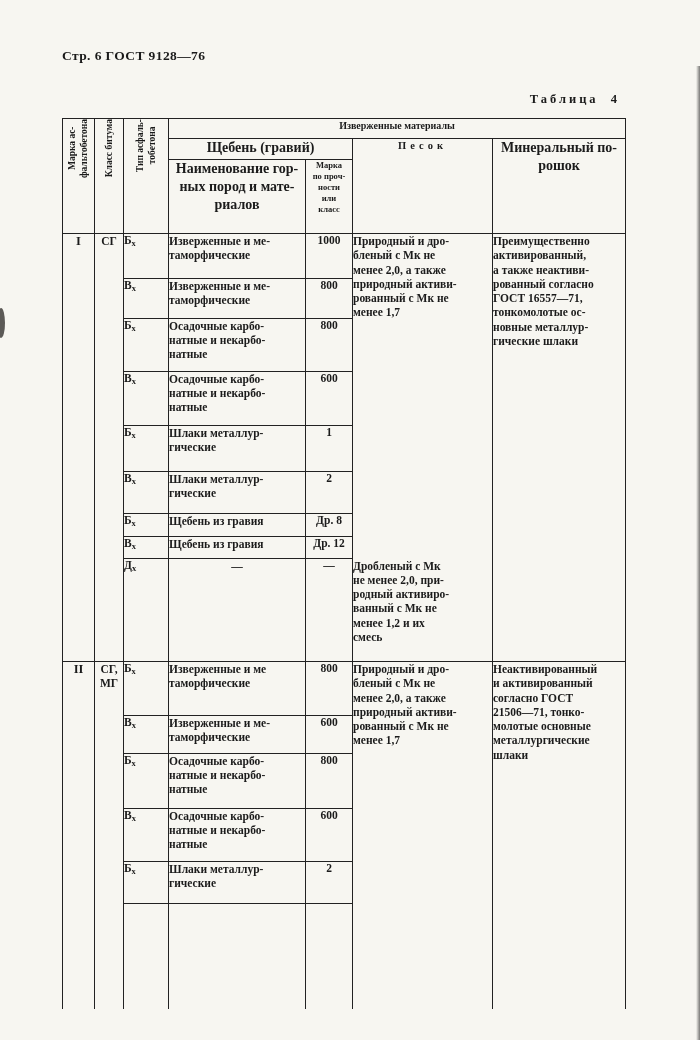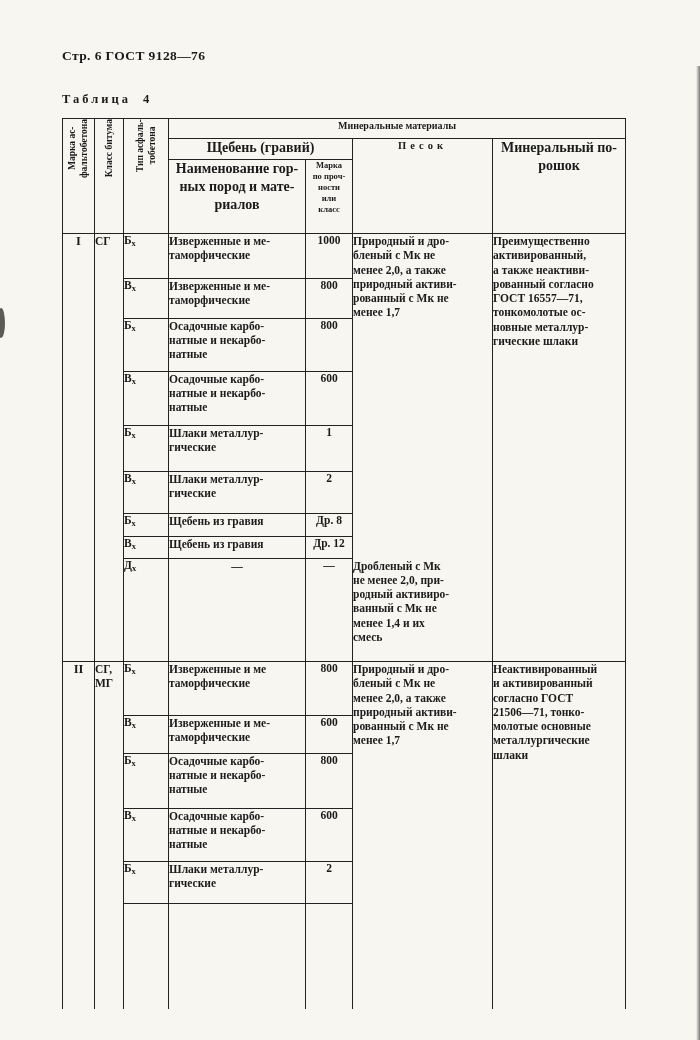--- a/index.html
+++ b/index.html
@@ -10,21 +10,21 @@
     font-family:"Liberation Serif", serif;
     color:#1b1b1b;
     overflow:hidden;
   }
   .page-header {
     position:absolute; left:62px; top:48px;
     font-size:13.5px; font-weight:bold; letter-spacing:.4px;
   }
   .caption {
     position:absolute; left:62px; top:92px; width:558px;
-    text-align:left; font-size:12.5px; font-weight:600;
+    text-align:right; font-size:12.5px; font-weight:600;
     letter-spacing:3px; word-spacing:6px;
   }
   table.gost {
     position:absolute; left:62px; top:118px;
     width:563px; table-layout:fixed;
     border-collapse:collapse;
     border-top:1.7px solid #222;
   }
   table.gost td, table.gost th {
     border-left:1.5px solid #222;
@@ -43,21 +43,21 @@
   .colhead {
     font-size:14px; line-height:1.3; font-weight:600;
     text-align:center; vertical-align:middle; white-space:pre-line;
     padding:2px 2px;
   }
   .mat-head { font-size:10px; }
   .grade-head { font-size:8.5px;margin-left:12px; }
   .pesok-head { font-size:10.5px; letter-spacing:4px; }
   
   .marka-cell { text-align:center; font-size:12.5px; padding-top:10px; white-space:pre-line; }
-  .klass-cell { text-align:left; font-size:11.5px; padding-top:10px; line-height:1.25; white-space:pre-line; }
+  .klass-cell { text-align:center; font-size:11.5px; padding-top:10px; line-height:1.25; white-space:pre-line; }
   .tip { font-size:11.5px; padding:3px 0 0 9px; }
   .tip .sub { font-size:8.5px; position:relative; top:2px; }
   .rock { font-size:11.5px; line-height:1.22; padding:3px 3px 2px 5px; white-space:pre-line;margin-top:37px; }
   .grade { font-size:11.5px; text-align:center; padding:3px 1px 0 1px; }
   .para { font-size:11.5px; line-height:1.24; padding:3px 3px 3px 6px; white-space:pre-line; }
   .v-mid { vertical-align:middle; }
   .dash { text-align:center; }
   
   .scan-edge {
     position:absolute; right:0; top:66px; bottom:0; width:4px;
@@ -87,21 +87,21 @@
         <col style="width:133px">
     </colgroup>
 
     <tbody>
         <tr style="height:20px">
       <th rowspan="3" class="vh bb"><span class="vtext">Марка ас-
 фальтобетона</span></th>
       <th rowspan="3" class="vh bb"><span class="vtext">Класс битума</span></th>
       <th rowspan="3" class="vh bb"><span class="vtext">Тип асфаль-
 тобетона</span></th>
-      <th colspan="4" class="colhead mat-head bb">Минеральные материалы</th>
+      <th colspan="4" class="colhead mat-head bb">Изверженные материалы</th>
     </tr>
     <tr style="height:21px">
       <th colspan="2" class="colhead bb">Щебень (гравий)</th>
       <th rowspan="2" class="colhead pesok-head bb">Песок</th>
       <th rowspan="2" class="colhead bb">Минеральный по-
 рошок</th>
     </tr>
     <tr style="height:74px">
       <th class="colhead bb">Наименование гор-
 ных пород и мате-
@@ -178,21 +178,21 @@
       <td class="grade bb">Др. 12</td>
     </tr>
     <tr style="height:103px">
       <td class="tip bb"><span>Д</span><span class="sub">х</span></td>
       <td class="rock dash bb">—</td>
       <td class="grade bb">—</td>
       <td class="para bb">Дробленый с Мк
 не менее 2,0, при-
 родный активиро-
 ванный с Мк не
-менее 1,4 и их
+менее 1,2 и их
 смесь</td>
     </tr>
 
     <tr style="height:54px">
       <td rowspan="5" class="marka-cell">II</td>
       <td rowspan="5" class="klass-cell">СГ,
 МГ</td>
       <td class="tip bb"><span>Б</span><span class="sub">х</span></td>
       <td class="rock bb">Изверженные и ме
 таморфические</td>

